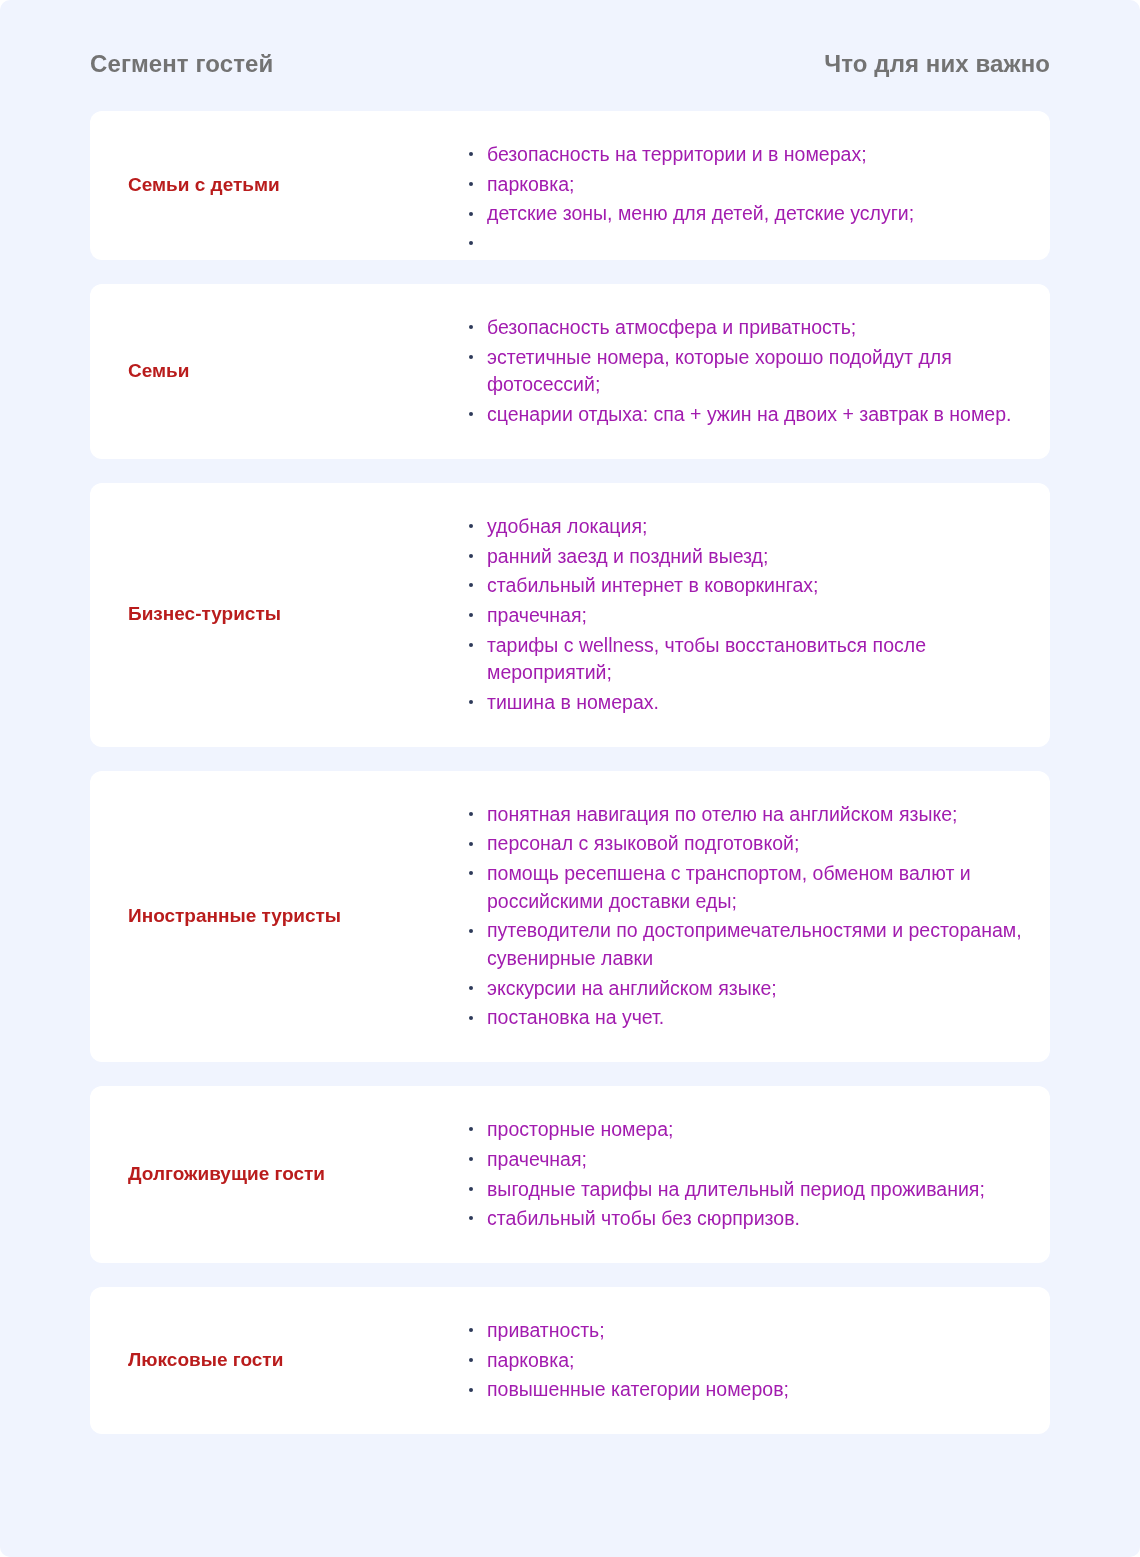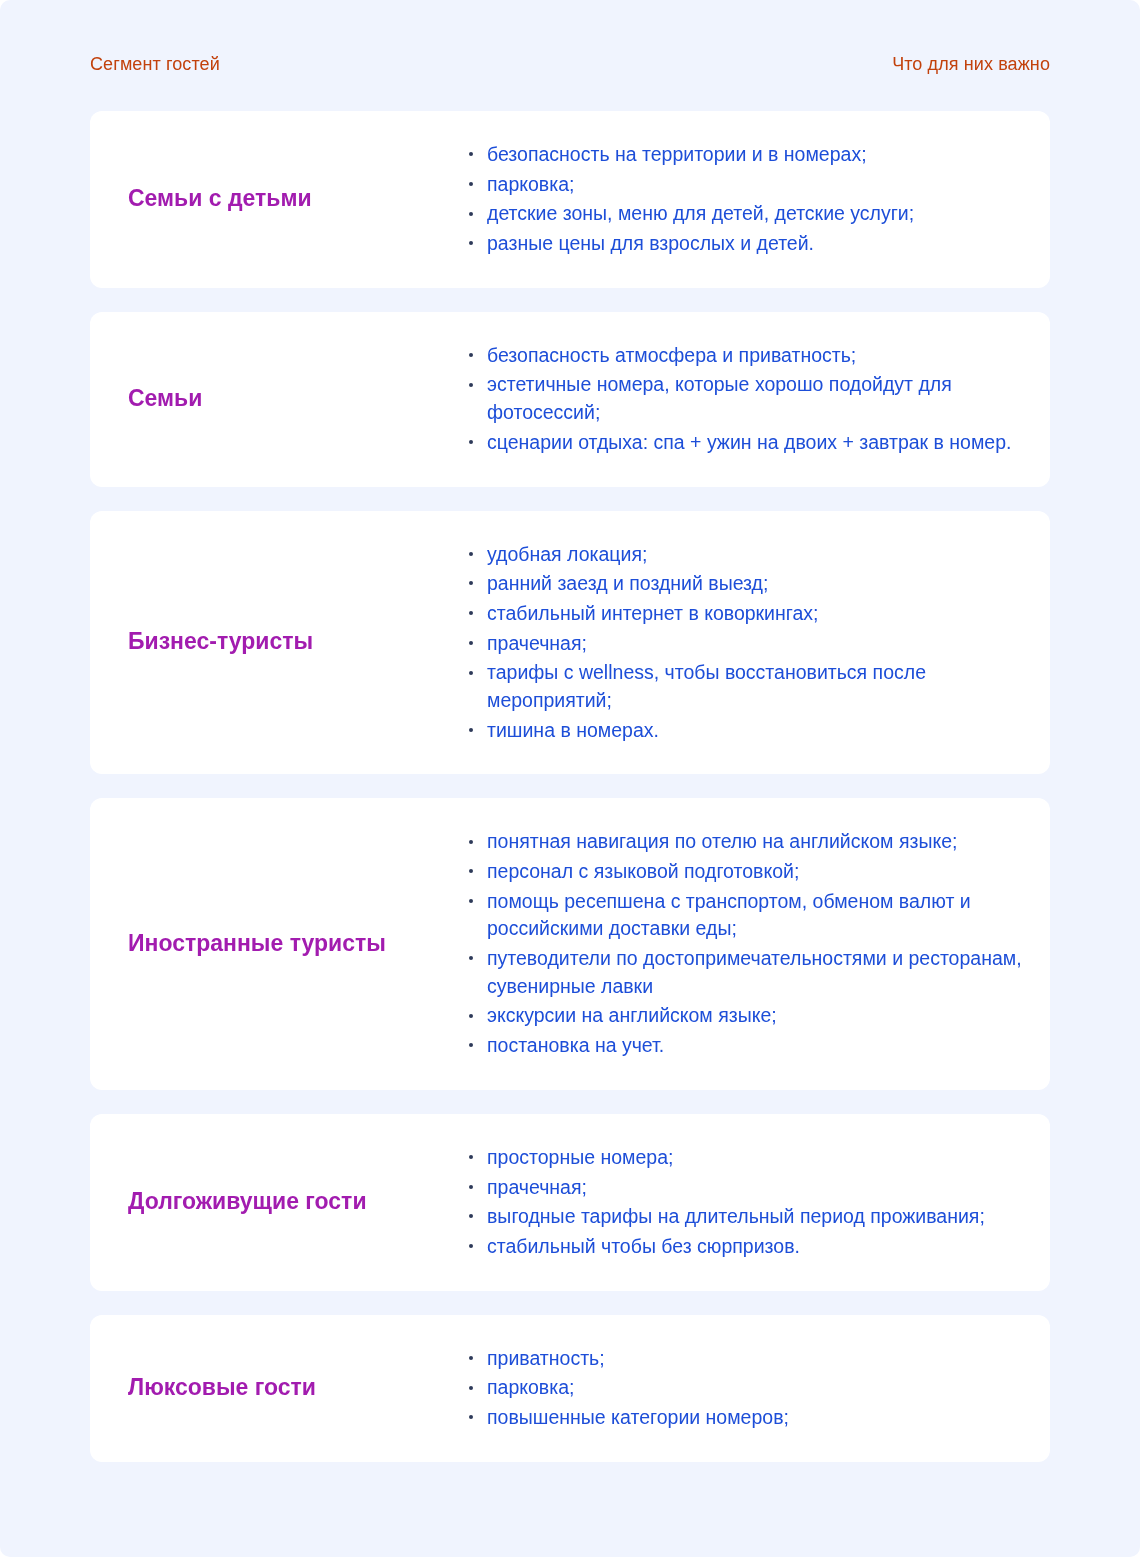--- a/index.html
+++ b/index.html
@@ -30,23 +30,23 @@
     position: absolute;
     left: 90px;
     top: 47px;
     width: 960px;
     height: 34px;
     display: flex;
     align-items: center;
     justify-content: space-between;
   }
   .header-title {
-    font-size: 18px;
-    font-weight: normal;
-    color: #c2410c;
+    font-size: 24px;
+    font-weight: bold;
+    color: #737373;
     letter-spacing: 0.1px;
     white-space: nowrap;
   }
   .header-title.right { text-align: right; }
 
   
   .cards {
     position: absolute;
     left: 90px;
     top: 111px;
@@ -65,37 +65,37 @@
     align-items: center;
     padding: 30px 28px 30px 0;
     min-height: 120px;
   }
 
   .card-segment {
     flex: 0 0 370px;
     width: 370px;
     padding-left: 38px;
     box-sizing: border-box;
-    font-size: 23px;
+    font-size: 19px;
     font-weight: bold;
-    color: #a21caf;
+    color: #b91c1c;
     line-height: 1.3;
   }
 
   .card-points {
     flex: 1 1 auto;
     padding-left: 0px;
   }
 
   .point {
     position: relative;
     padding-left: 27px;
     font-size: 19.5px;
     line-height: 1.42;
-    color: #1d4ed8;
+    color: #a21caf;
     margin-bottom: 2px;
   }
   .point:last-child { margin-bottom: 0; }
 
   .point .dot {
     position: absolute;
     left: 9px;
     top: 0.58em;
     width: 4px;
     height: 4px;
@@ -113,21 +113,21 @@
     <div class="header-title right">Что для них важно</div>
   </div>
 
   <div class="cards">
       <div class="card">
         <div class="card-segment">Семьи с детьми</div>
         <div class="card-points">
           <div class="point"><span class="dot"></span><span>безопасность на территории и в номерах;</span></div>
           <div class="point"><span class="dot"></span><span>парковка;</span></div>
           <div class="point"><span class="dot"></span><span>детские зоны, меню для детей, детские услуги;</span></div>
-          <div class="point"><span class="dot"></span><span>разные цены для взрослых и детей.</span></div>
+          <div class="point"><span class="dot"></span></div>
         </div>
       </div>
       <div class="card">
         <div class="card-segment">Семьи</div>
         <div class="card-points">
           <div class="point"><span class="dot"></span><span>безопасность атмосфера и приватность;</span></div>
           <div class="point"><span class="dot"></span><span>эстетичные номера, которые хорошо подойдут для фотосессий;</span></div>
           <div class="point"><span class="dot"></span><span>сценарии отдыха: спа + ужин на двоих + завтрак в номер.</span></div>
         </div>
       </div>

